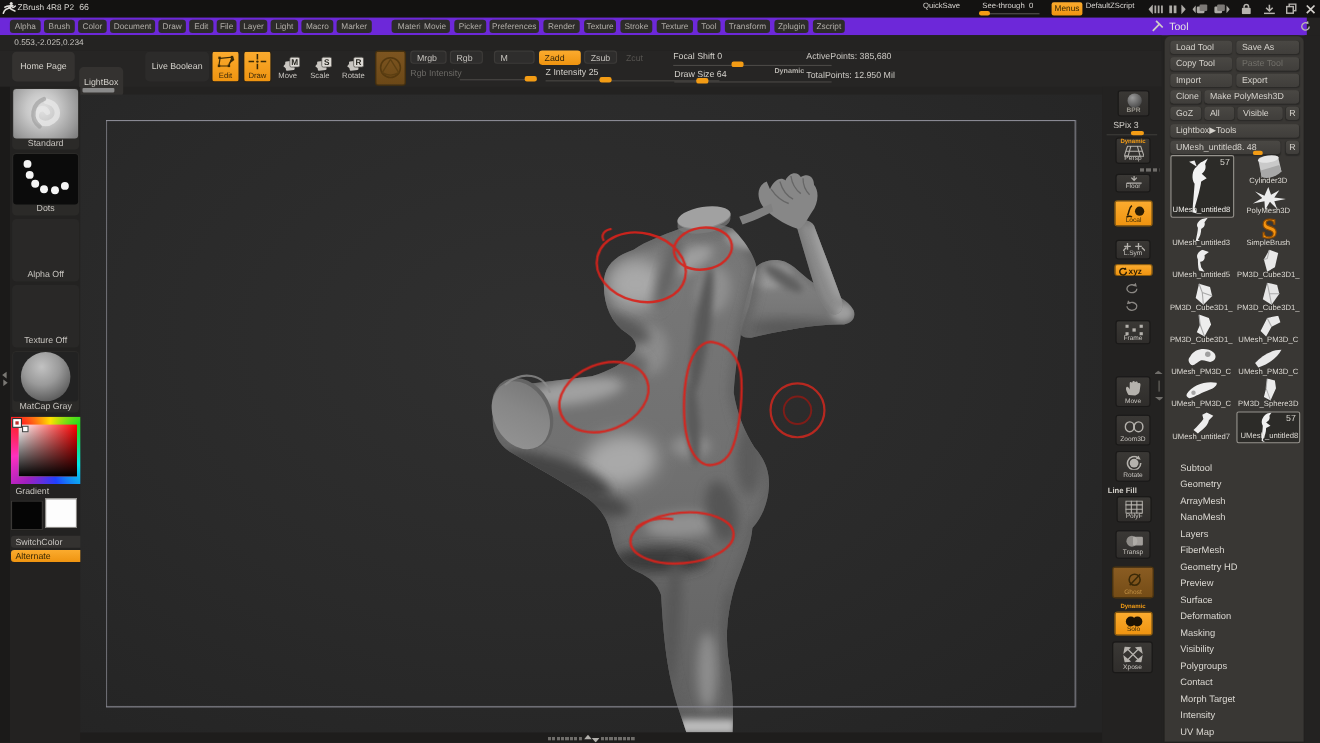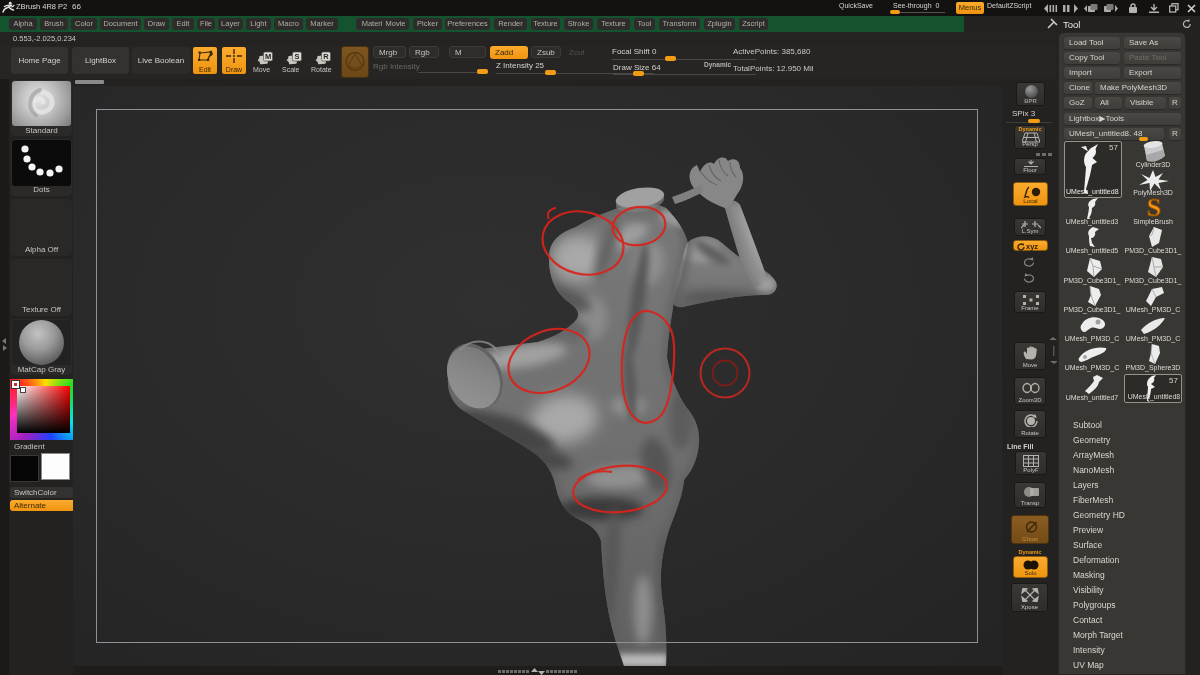--- a/index.html
+++ b/index.html
@@ -1,20 +1,20 @@
 <!DOCTYPE html>
 <html><head>
 <meta charset="utf-8">
 <style>
 * { margin:0; padding:0; box-sizing:border-box; }
 html,body { width:1200px; height:675px; overflow:hidden; background:#232221;
   font-family:"Liberation Sans", sans-serif; }
 .abs { position:absolute; }
 #titlebar { position:absolute; left:0; top:0; width:1200px; height:16px; background:#131211; color:#d7d4d0; font-size:7px; }
-#menubar { position:absolute; left:0; top:16px; width:964px; height:16px; background:#14532d; }
+#menubar { position:absolute; left:0; top:16px; width:1188px; height:16px; background:#6d28d9; }
 .mitem { position:absolute; top:2px; height:12px; line-height:12px; background:#2d2c2a; border-radius:3px; color:#b0ada8; font-size:7.5px; text-align:center; }
 #coordrow { position:absolute; left:0; top:32px; width:1056px; height:14px; background:#242322; color:#c9c6c1; font-size:7.5px; }
 #toolbar { position:absolute; left:0; top:46px; width:1056px; height:33px; background:#262524; }
 #leftbar { position:absolute; left:0; top:79px; width:73px; height:596px; background:#232221; }
 #canvas { position:absolute; left:73px; top:86px; width:929px; height:580px;
   background:radial-gradient(ellipse 700px 480px at 45% 38%, #303030 0%, #2a2a2a 55%, #242424 100%); }
 #frame { position:absolute; left:23px; top:23px; width:882px; height:534px; border:1px solid #90909a; }
 #bottomstrip { position:absolute; left:73px; top:666px; width:929px; height:9px; background:#1e1d1c; }
 #iconstrip { position:absolute; left:1002px; top:79px; width:54px; height:596px; background:#232221; }
 #toolpanel { position:absolute; left:1058px; top:32px; width:128px; height:643px; background:#393734; border:1px solid #14131277; border-radius:6px 6px 0 0; }
@@ -116,21 +116,21 @@
 <svg class="abs" style="left:1182px;top:3px" width="10" height="10" viewBox="0 0 10 10">
       <path d="M8.2 5 a3.4 3.4 0 1 1 -1.4 -2.7" stroke="#b9b6b1" stroke-width="1.2" fill="none"></path>
       <path d="M7.2 0 L7.6 2.8 L5 2 Z" fill="#b9b6b1"></path>
     </svg>
 </div>
 <div id="coordrow">
     <span style="position:absolute;left:13px;top:2px">0.553,-2.025,0.234</span>
   </div>
 <div id="toolbar">
 <div class="tbtn" style="left:11px;top:1px;width:57px;height:27px;line-height:27px">Home Page</div>
-<div class="tbtn" style="left:72px;top:1px;width:57px;height:27px;line-height:27px">LightBox</div>
+<div class="tbtn" style="left:72px;top:15px;width:40px;height:27px;line-height:27px">LightBox</div>
 <div class="tbtn" style="left:132px;top:1px;width:58px;height:27px;line-height:27px;background:#2c2b2a">Live Boolean</div>
 <div class="obtn" style="left:192px;top:0px;width:26px;height:29px;border:1px solid #2a2318">
  <svg width="24" height="18" viewBox="0 0 24 18">
         <path d="M7 6 L18 5 L15 13 L6 13 Z" fill="none" stroke="#3a2a06" stroke-width="1.1"></path>
         <rect x="5.5" y="4.5" width="2.2" height="2.2" fill="#3a2a06"></rect>
         <rect x="16.8" y="3.8" width="2.2" height="2.2" fill="#3a2a06"></rect>
         <rect x="5" y="11.8" width="2.2" height="2.2" fill="#3a2a06"></rect>
         <rect x="14" y="11.8" width="2.2" height="2.2" fill="#3a2a06"></rect>
         <path d="M14 12 L19 4.5 L20 7.5 Z" fill="#3a2a06"></path>
       </svg>

